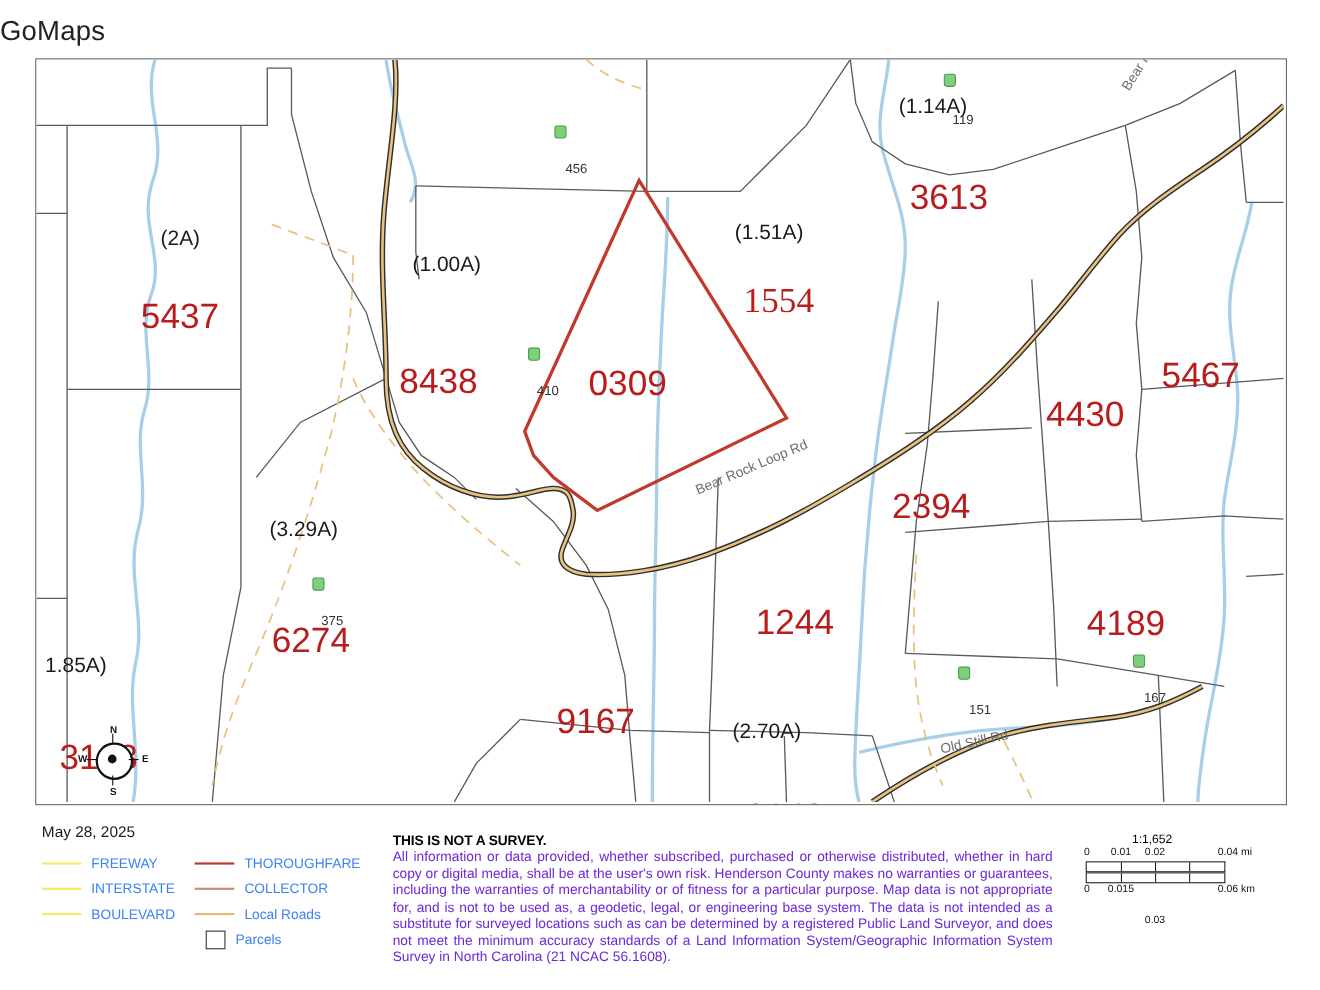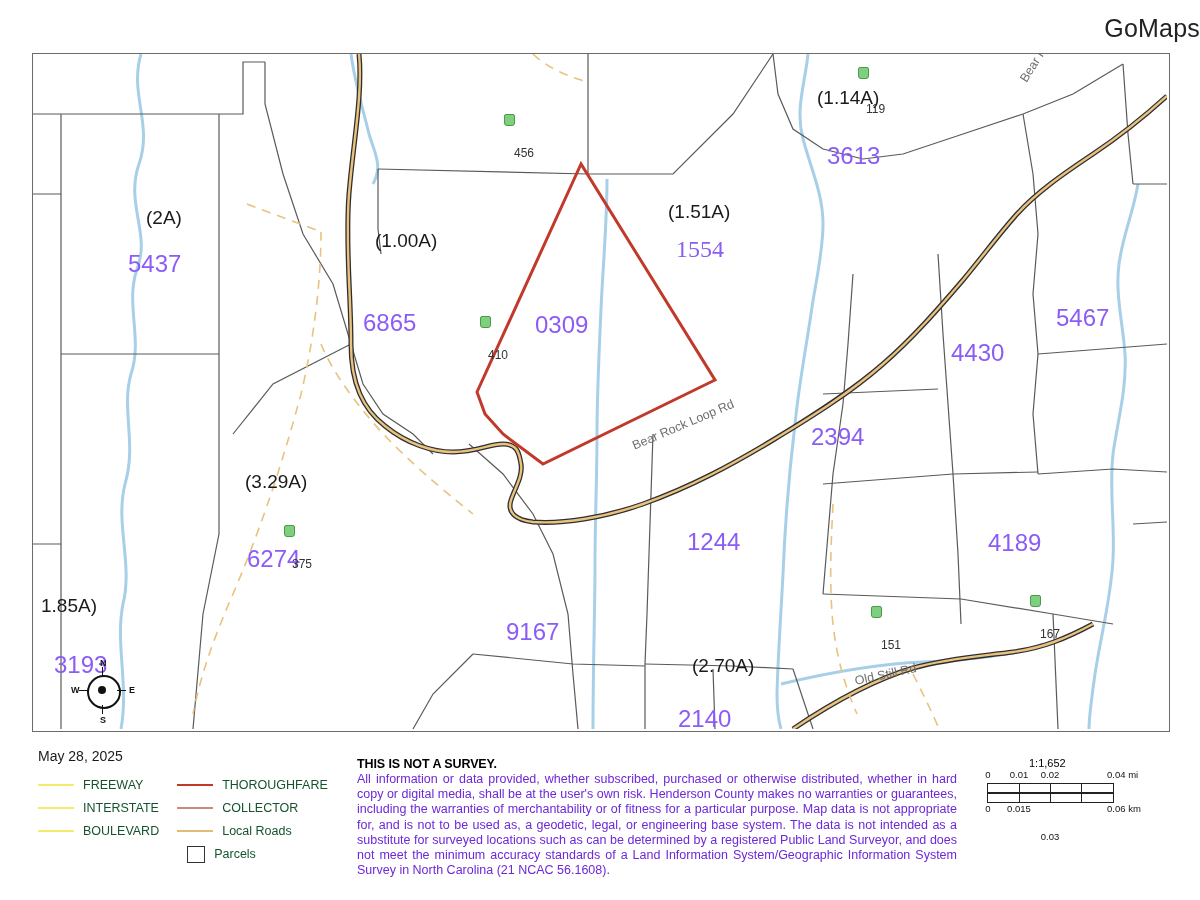--- a/index.html
+++ b/index.html
@@ -9,21 +9,21 @@
   }
   body {
     width: 1200px;
     height: 900px;
     font-family: "Liberation Sans", sans-serif;
     color: #000000;
     position: relative;
     overflow: hidden;
   }
   #page-title {
-    text-align: right;
+    text-align: left;
     font-size: 25px;
     color: #222;
     padding-top: 14px;
     letter-spacing: 0.2px;
   }
   #map-frame {
     position: absolute;
     left: 32px;
     top: 53px;
     width: 1136px;
@@ -31,23 +31,24 @@
     border: 1px solid #6b6b6b;
     background: #ffffff;
     overflow: hidden;
   }
   #map-svg {
     position: absolute;
     left: 0; top: 0;
   }
   .parcel-label {
     position: absolute;
-    font-size: 24px;
-    color: #8b5cf6;
-    white-space: nowrap;
+    font-size: 32px;
+    color: #b91c1c;
+    white-space: nowrap;
+    margin-top: 19px;
   }
   .acre-label {
     position: absolute;
     font-size: 19px;
     color: #1a1a1a;
     white-space: nowrap;
   }
   .addr-label {
     position: absolute;
     font-size: 12px;
@@ -159,21 +160,21 @@
   }
   .swatch-box {
     width: 16px;
     height: 15px;
     border: 1.5px solid #333;
     background: #fff;
     margin-left: 10px;
   }
   .legend-label {
     font-size: 12.5px;
-    color: #14532d;
+    color: #3b82f6;
   }
   #disclaimer {
     position: absolute;
     left: 325px;
     top: 12px;
     width: 600px;
   }
   #disclaimer-title {
     font-size: 12.5px;
     font-weight: bold;
@@ -295,21 +296,21 @@
 
     <g stroke="#c0392b" stroke-width="3" fill="none">
       <path d="M548 110 L444 338 L452 360 L470 380 L510 410 L682 326 L548 110 Z"></path>
     </g>
   </svg>
 
   <div class="acre-label" style="left:113px; top:153px;">(2A)</div>
   <div class="parcel-label" style="left:95px; top:196px;">5437</div>
 
   <div class="acre-label" style="left:342px; top:176px;">(1.00A)</div>
-  <div class="parcel-label" style="left:330px; top:255px;">6865</div>
+  <div class="parcel-label" style="left:330px; top:255px;">8438</div>
 
   <div class="parcel-label" style="left:502px; top:257px;">0309</div>
 
   <div class="acre-label" style="left:635px; top:115px;margin-top:32px;">(1.51A)</div>
   <div class="parcel-label" style="left:643px; top:182px;font-family:Liberation Serif, serif;">1554</div>
 
   <div class="acre-label" style="left:784px; top:33px;">(1.14A)</div>
   <div class="parcel-label" style="left:794px; top:88px;">3613</div>
 
   <div class="parcel-label" style="left:1023px; top:250px;">5467</div>
@@ -318,21 +319,21 @@
   <div class="parcel-label" style="left:955px; top:475px;">4189</div>
   <div class="parcel-label" style="left:654px; top:474px;">1244</div>
   <div class="parcel-label" style="left:473px; top:564px;">9167</div>
 
   <div class="acre-label" style="left:212px; top:417px;">(3.29A)</div>
   <div class="parcel-label" style="left:214px; top:491px;">6274</div>
 
   <div class="acre-label" style="left:8px; top:541px;">1.85A)</div>
   <div class="parcel-label" style="left:21px; top:597px;">3193</div>
 
-  <div class="acre-label" style="left:659px; top:601px;">(2.70A)</div>
+  <div class="acre-label" style="left:633px; top:601px;">(2.70A)</div>
   <div class="parcel-label" style="left:645px; top:651px;">2140</div>
 
   <div class="marker" style="left:471px; top:60px;"></div>
   <div class="addr-label" style="left:481px; top:44px;">456</div>
 
   <div class="marker" style="left:825px; top:13px;"></div>
   <div class="addr-label" style="left:833px; top:0px;">119</div>
 
   <div class="marker" style="left:447px; top:262px;"></div>
   <div class="addr-label" style="left:455px; top:246px;">410</div>

